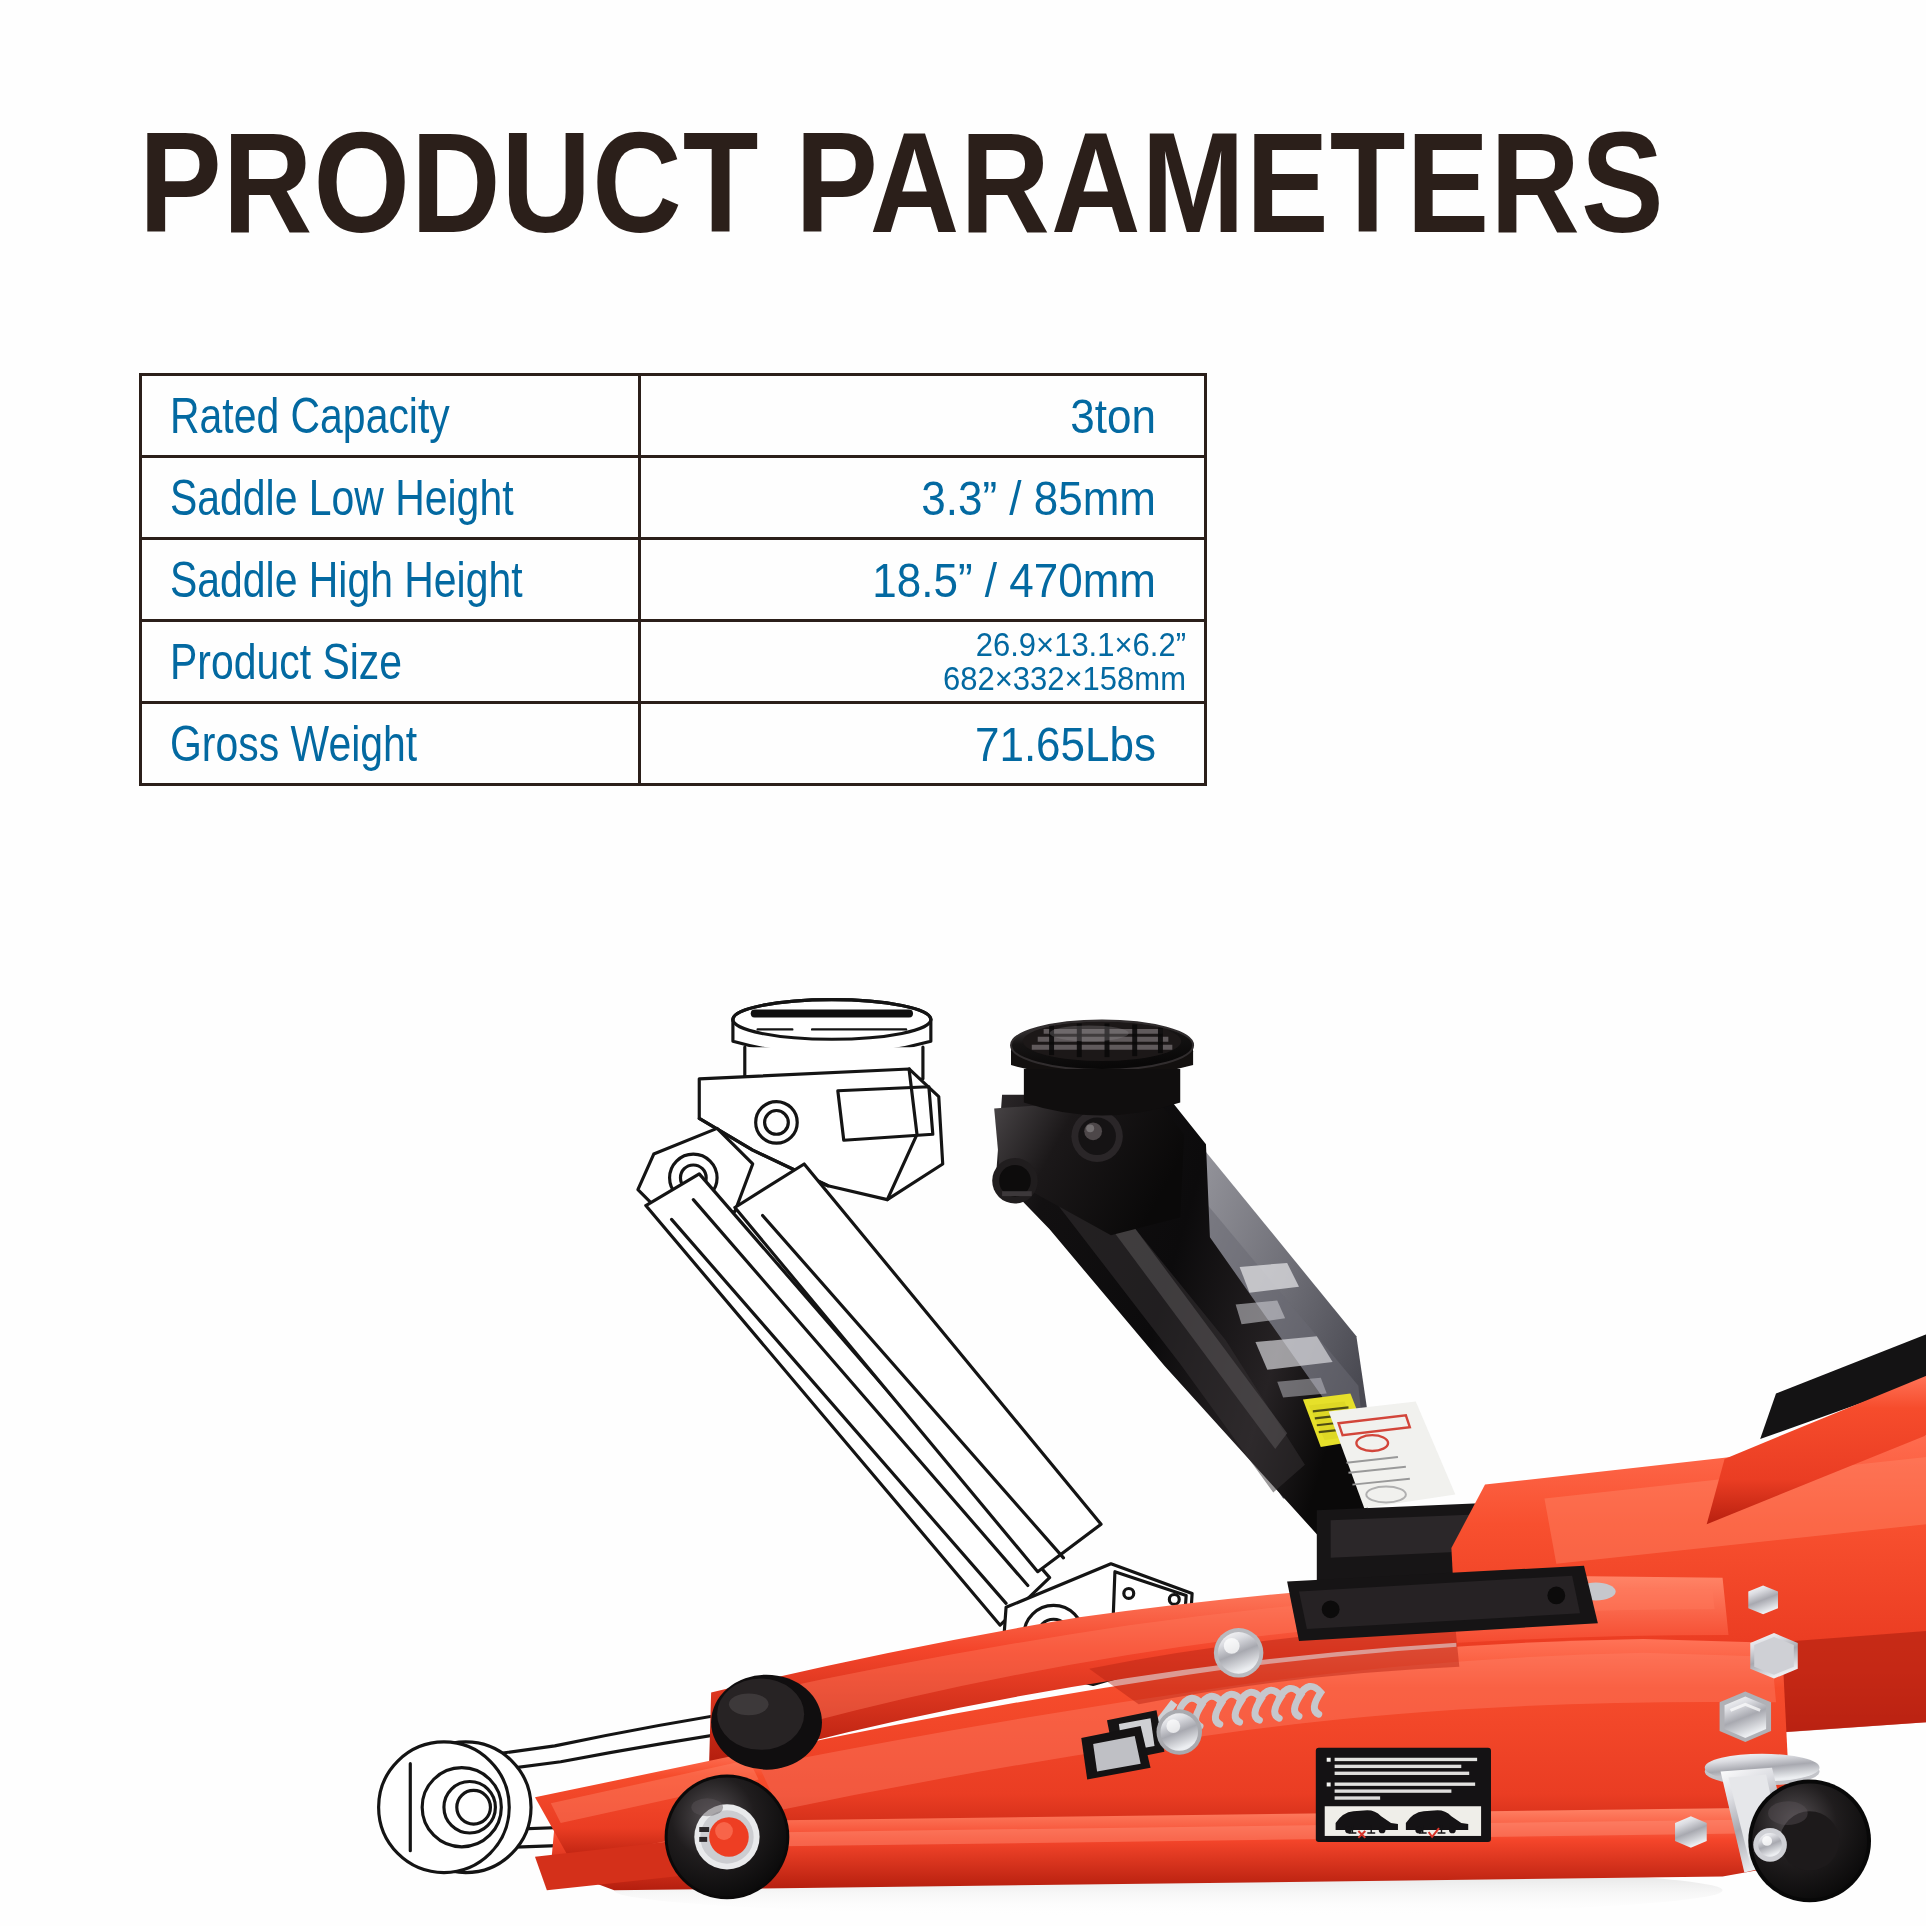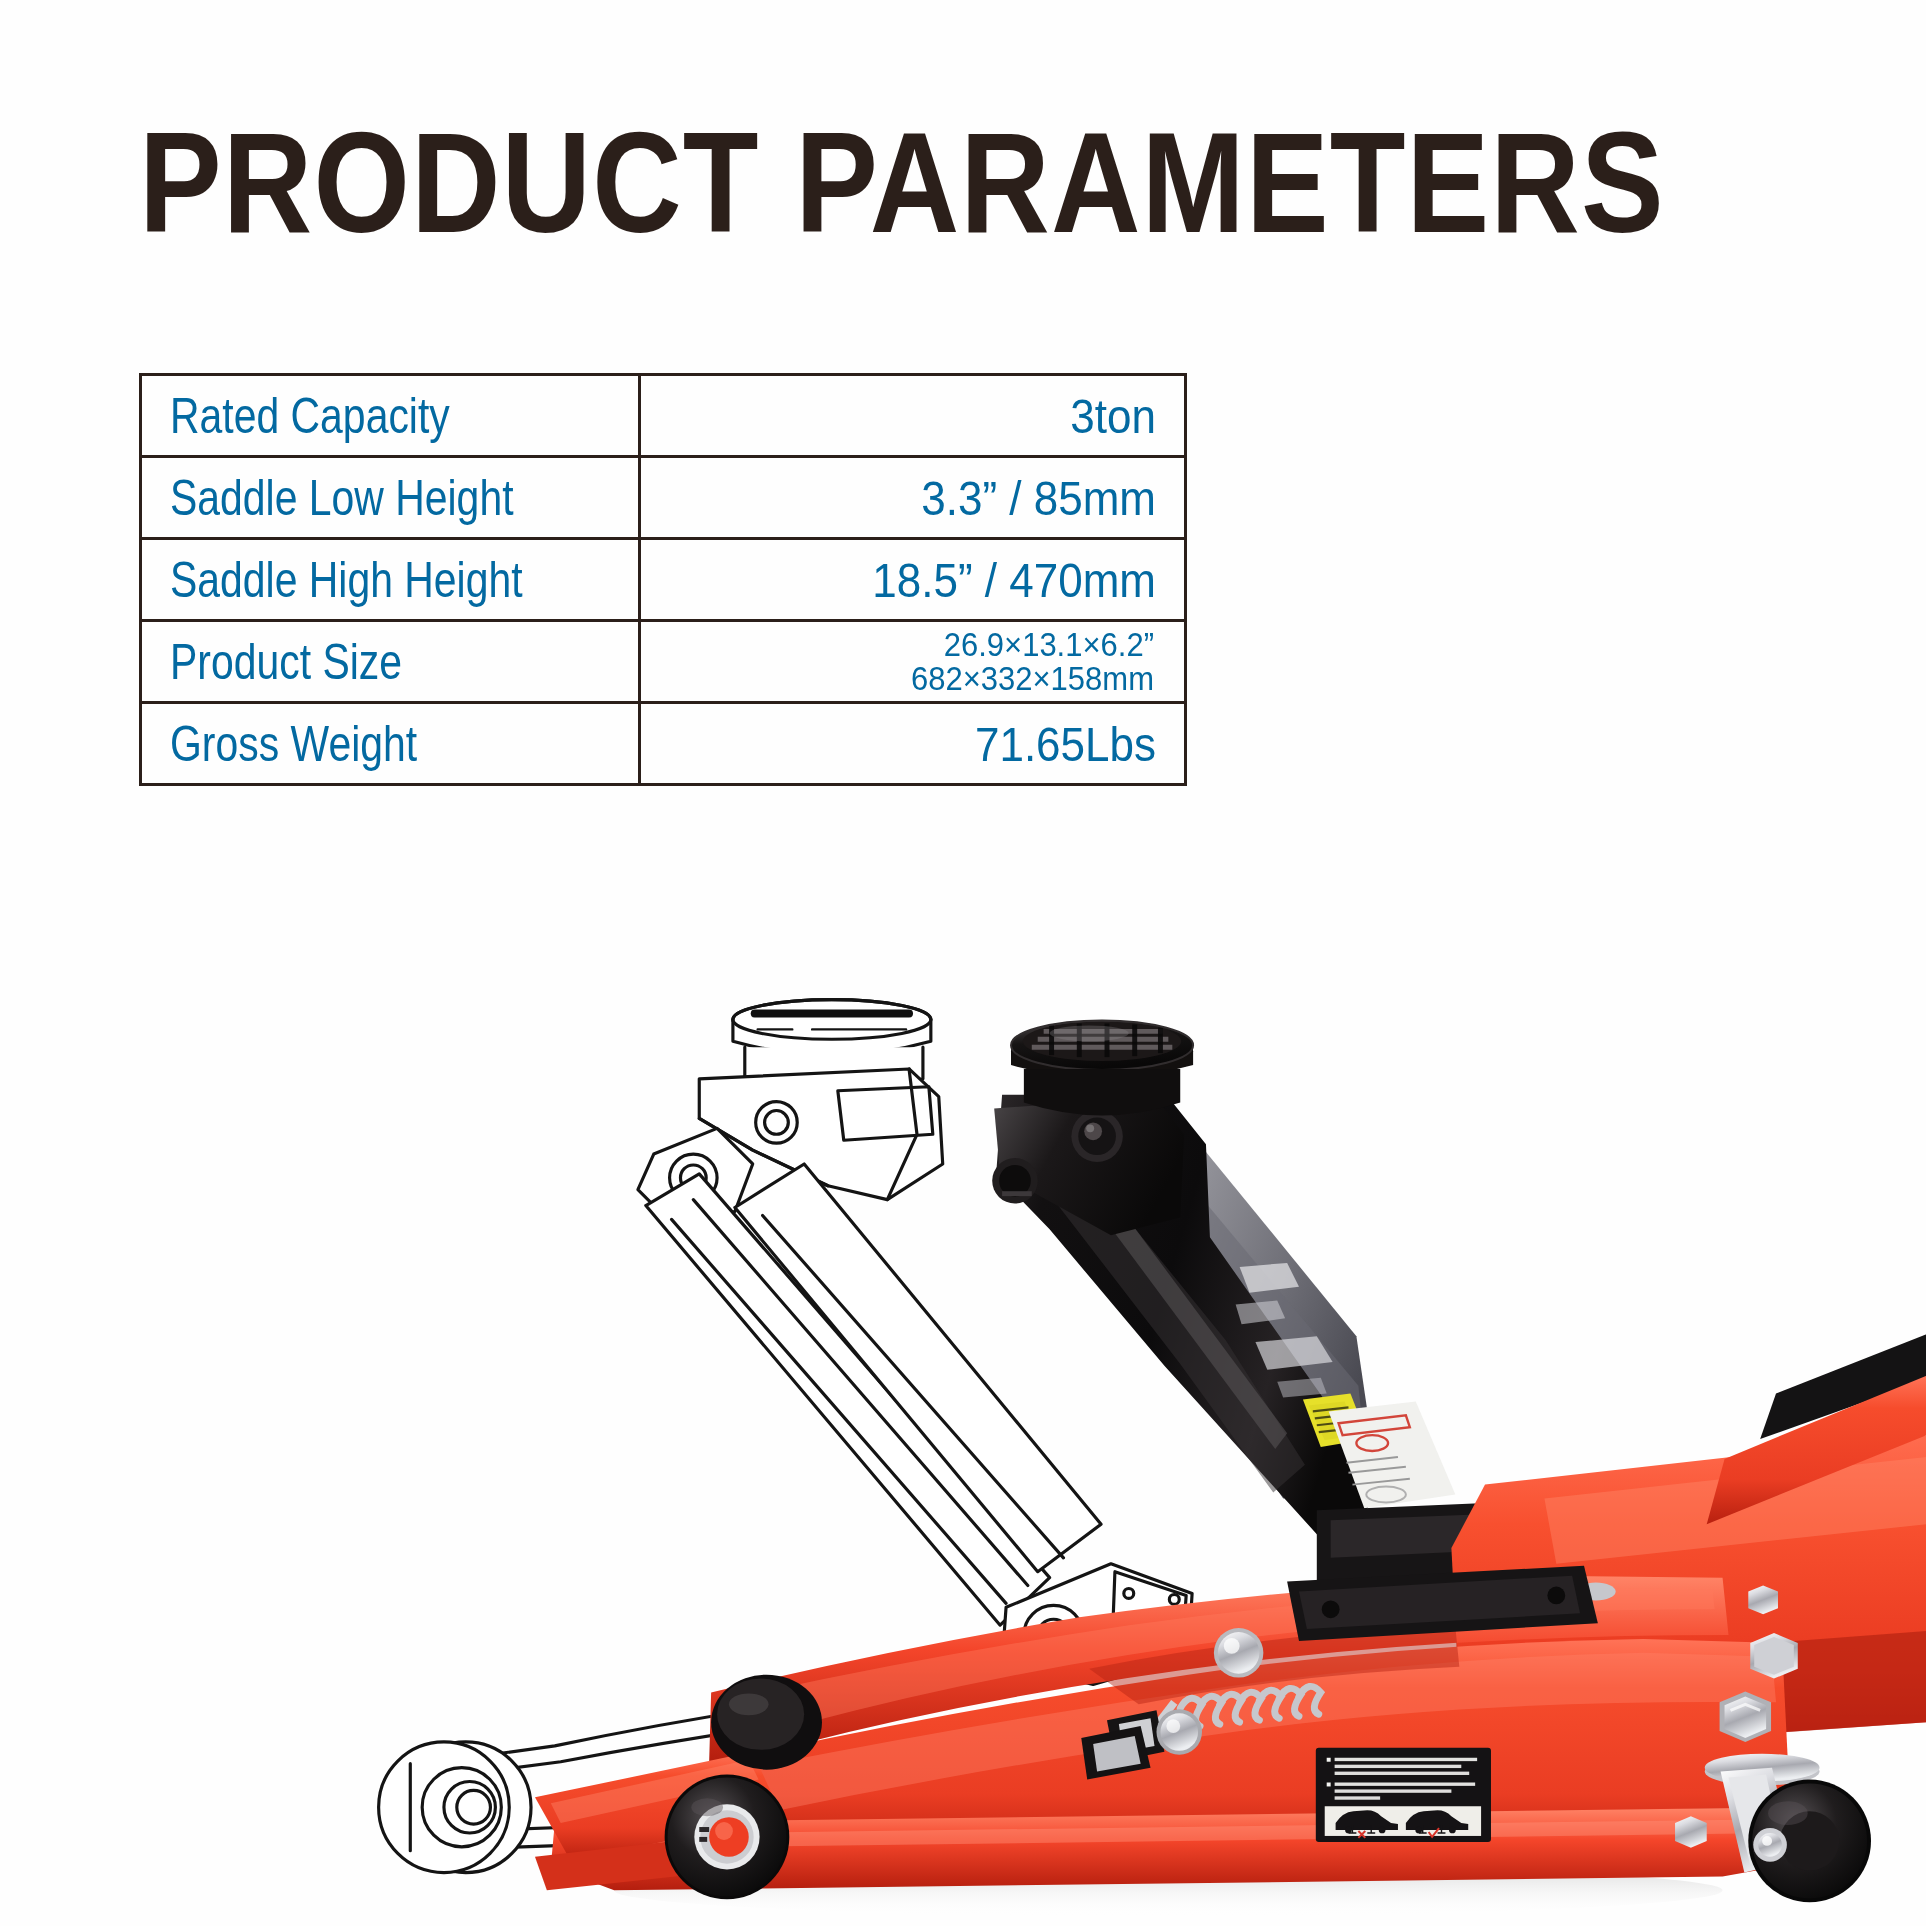--- a/index.html
+++ b/index.html
@@ -59,32 +59,32 @@
   }
   #spec-table .lbl span {
     display: inline-block;
     transform: scaleX(0.93) scaleY(1.12);
     transform-origin: left center;
     white-space: nowrap;
   }
   #spec-table .val {
     width: 515px;
     text-align: right;
-    padding-right: 28px;
+    padding-right: 48px;
     font-size: 44px;
     font-family: "Liberation Sans", sans-serif;
   }
   #spec-table .val span {
     display: inline-block;
     transform: scaleY(1.1);
     transform-origin: right center;
     white-space: nowrap;
   }
   #spec-table .val.two-line {
-    padding-right: 30px;
+    padding-right: 18px;
     line-height: 1.08;
   }
   #spec-table .val.two-line span {
     font-size: 31px;
     display: block;
     transform: scaleY(1.08);
     transform-origin: right center;
   }
 
   

